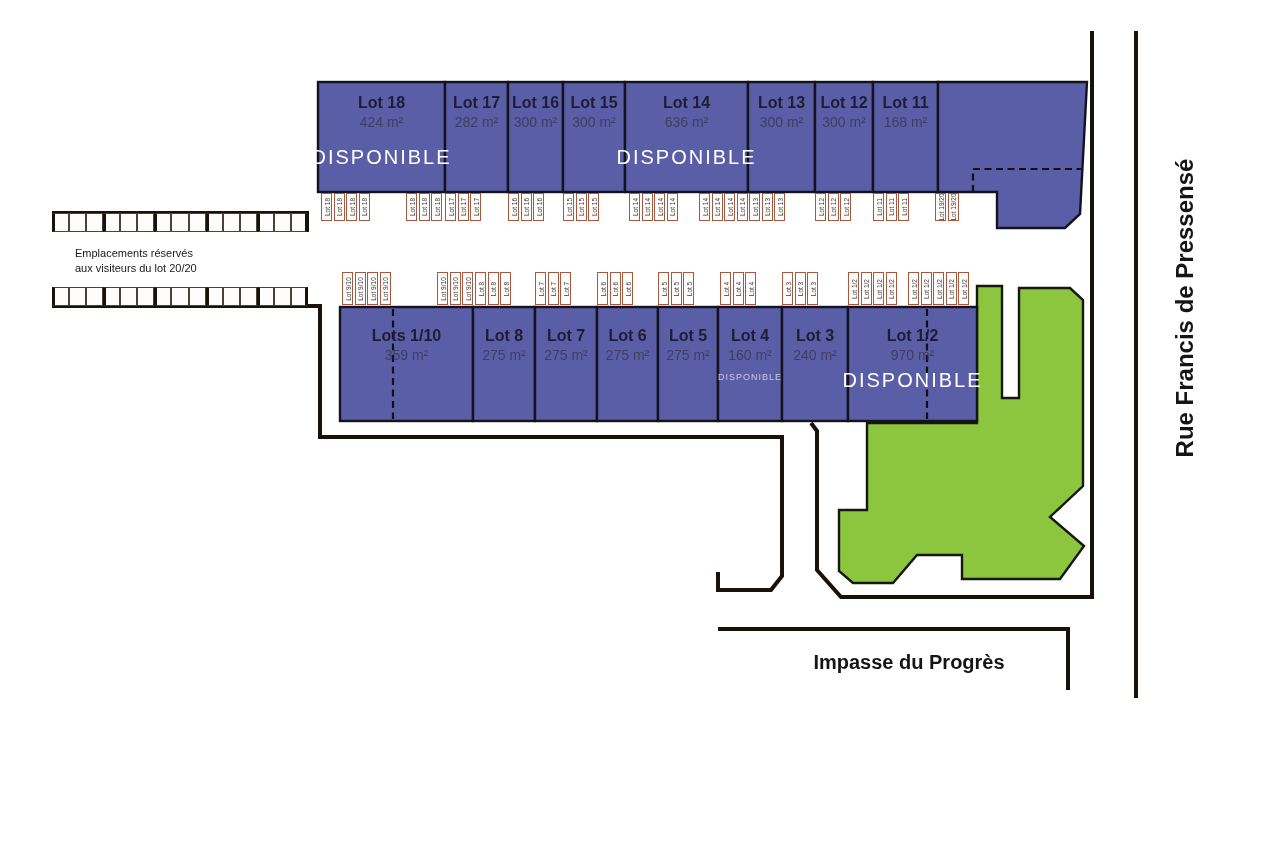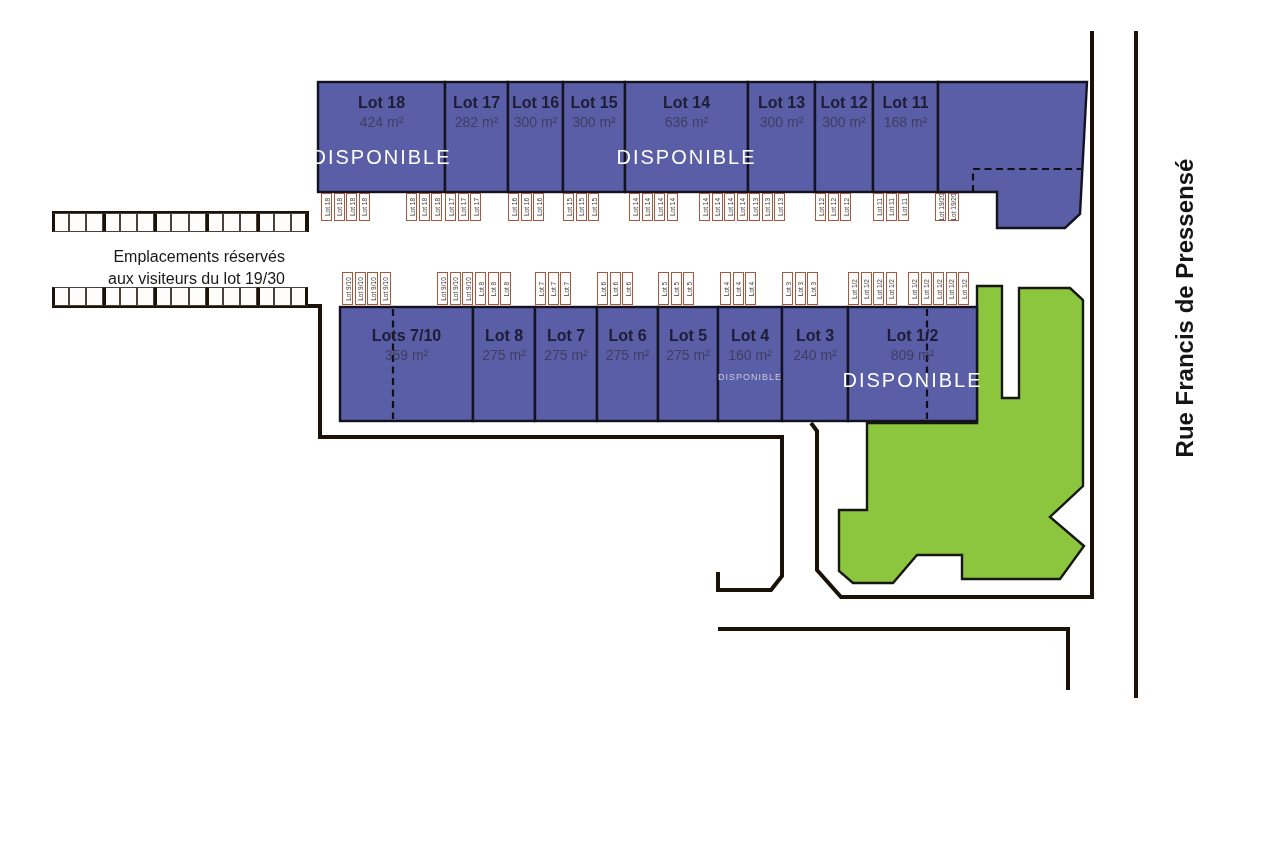--- a/index.html
+++ b/index.html
@@ -18,22 +18,22 @@
   .lot-area{font-size:14px;color:#3e3e61;margin-top:3px;line-height:1.1;}
   .disp{color:#ffffff;font-size:20px;letter-spacing:2px;margin-top:16px;line-height:1.1;}
   .lot.bottom .disp{margin-top:6px;}
   .disp-small{color:#c9cade;font-size:9px;letter-spacing:1px;margin-top:10px;line-height:1.1;}
   .stall{position:absolute;box-sizing:border-box;background:#fffdfb;border:1px solid #a5573f;}
   .stall span{position:absolute;left:50%;top:50%;transform:translate(-50%,-50%) rotate(-90deg);
        font-size:6.5px;color:#3a3a3a;white-space:nowrap;letter-spacing:0;}
   .vcell{position:absolute;box-sizing:border-box;background:#fffdfb;border:1px solid #4a413a;}
   .vcell.vgroup{border-left:3px solid #1a1208;}
   .vcell.vlast{border-right:3px solid #1a1208;}
-  .note{position:absolute;left:75px;top:246px;width:210px;text-align:right;
-        font-size:16px;color:#191919;line-height:1.35;}
+  .note{position:absolute;left:75px;top:246px;width:210px;text-align:left;
+        font-size:11px;color:#191919;line-height:1.35;}
   .street-bottom{position:absolute;left:909px;top:662px;transform:translate(-50%,-50%);
         font-size:20px;font-weight:bold;color:#151515;white-space:nowrap;}
   .street-right{position:absolute;left:1185px;top:308px;transform:translate(-50%,-50%) rotate(-90deg);
         font-size:24px;font-weight:bold;color:#151515;white-space:nowrap;}
 </style>
 </head>
 <body>
 
 <div id="stage">
 
@@ -64,22 +64,23 @@
       <g>
         <path class="dash" d="M 393,309 V 419"></path>
         <path class="dash" d="M 927,309 V 419"></path>
         <path class="dash" d="M 973,192 V 169 H 1081"></path>
       </g>
     </svg>
 
   <div id="overlay">
     <div class="note">
       <div>Emplacements réservés</div>
-      <div>aux visiteurs du lot 19/30</div>
+      <div>aux visiteurs du lot 20/20</div>
     </div>
+    <div class="street-bottom">Impasse du Progrès</div>
     <div class="street-right">Rue Francis de Pressensé</div>
   <div class="lot top" style="left: 318px; top: 82px; width: 127px; height: 110px;">
         <div class="lot-title">Lot 18</div>
         <div class="lot-area">424 m²</div>
         <div class="disp">DISPONIBLE</div>
       </div>
       <div class="lot top" style="left: 445px; top: 82px; width: 63px; height: 110px;">
         <div class="lot-title">Lot 17</div>
         <div class="lot-area">282 m²</div>
       </div>
@@ -102,21 +103,21 @@
       </div>
       <div class="lot top" style="left: 815px; top: 82px; width: 58px; height: 110px;">
         <div class="lot-title">Lot 12</div>
         <div class="lot-area">300 m²</div>
       </div>
       <div class="lot top" style="left: 873px; top: 82px; width: 65px; height: 110px;">
         <div class="lot-title">Lot 11</div>
         <div class="lot-area">168 m²</div>
       </div>
       <div class="lot bottom" style="left: 340px; top: 307px; width: 133px; height: 114px;">
-        <div class="lot-title">Lots 7/10</div>
+        <div class="lot-title">Lots 1/10</div>
         <div class="lot-area">359 m²</div>
       </div>
       <div class="lot bottom" style="left: 473px; top: 307px; width: 62px; height: 114px;">
         <div class="lot-title">Lot 8</div>
         <div class="lot-area">275 m²</div>
       </div>
       <div class="lot bottom" style="left: 535px; top: 307px; width: 62px; height: 114px;">
         <div class="lot-title">Lot 7</div>
         <div class="lot-area">275 m²</div>
       </div>
@@ -132,21 +133,21 @@
         <div class="lot-title">Lot 4</div>
         <div class="lot-area">160 m²</div>
         <div class="disp-small">DISPONIBLE</div>
       </div>
       <div class="lot bottom" style="left: 782px; top: 307px; width: 66px; height: 114px;">
         <div class="lot-title">Lot 3</div>
         <div class="lot-area">240 m²</div>
       </div>
       <div class="lot bottom" style="left: 848px; top: 307px; width: 129px; height: 114px;">
         <div class="lot-title">Lot 1/2</div>
-        <div class="lot-area">809 m²</div>
+        <div class="lot-area">970 m²</div>
         <div class="disp">DISPONIBLE</div>
       </div>
       <div class="stall" style="left: 321px; top: 193px; width: 11px; height: 28px;">
         <span>Lot 18</span>
       </div>
       <div class="stall" style="left: 333.5px; top: 193px; width: 11px; height: 28px;">
         <span>Lot 18</span>
       </div>
       <div class="stall" style="left: 346px; top: 193px; width: 11px; height: 28px;">
         <span>Lot 18</span>

